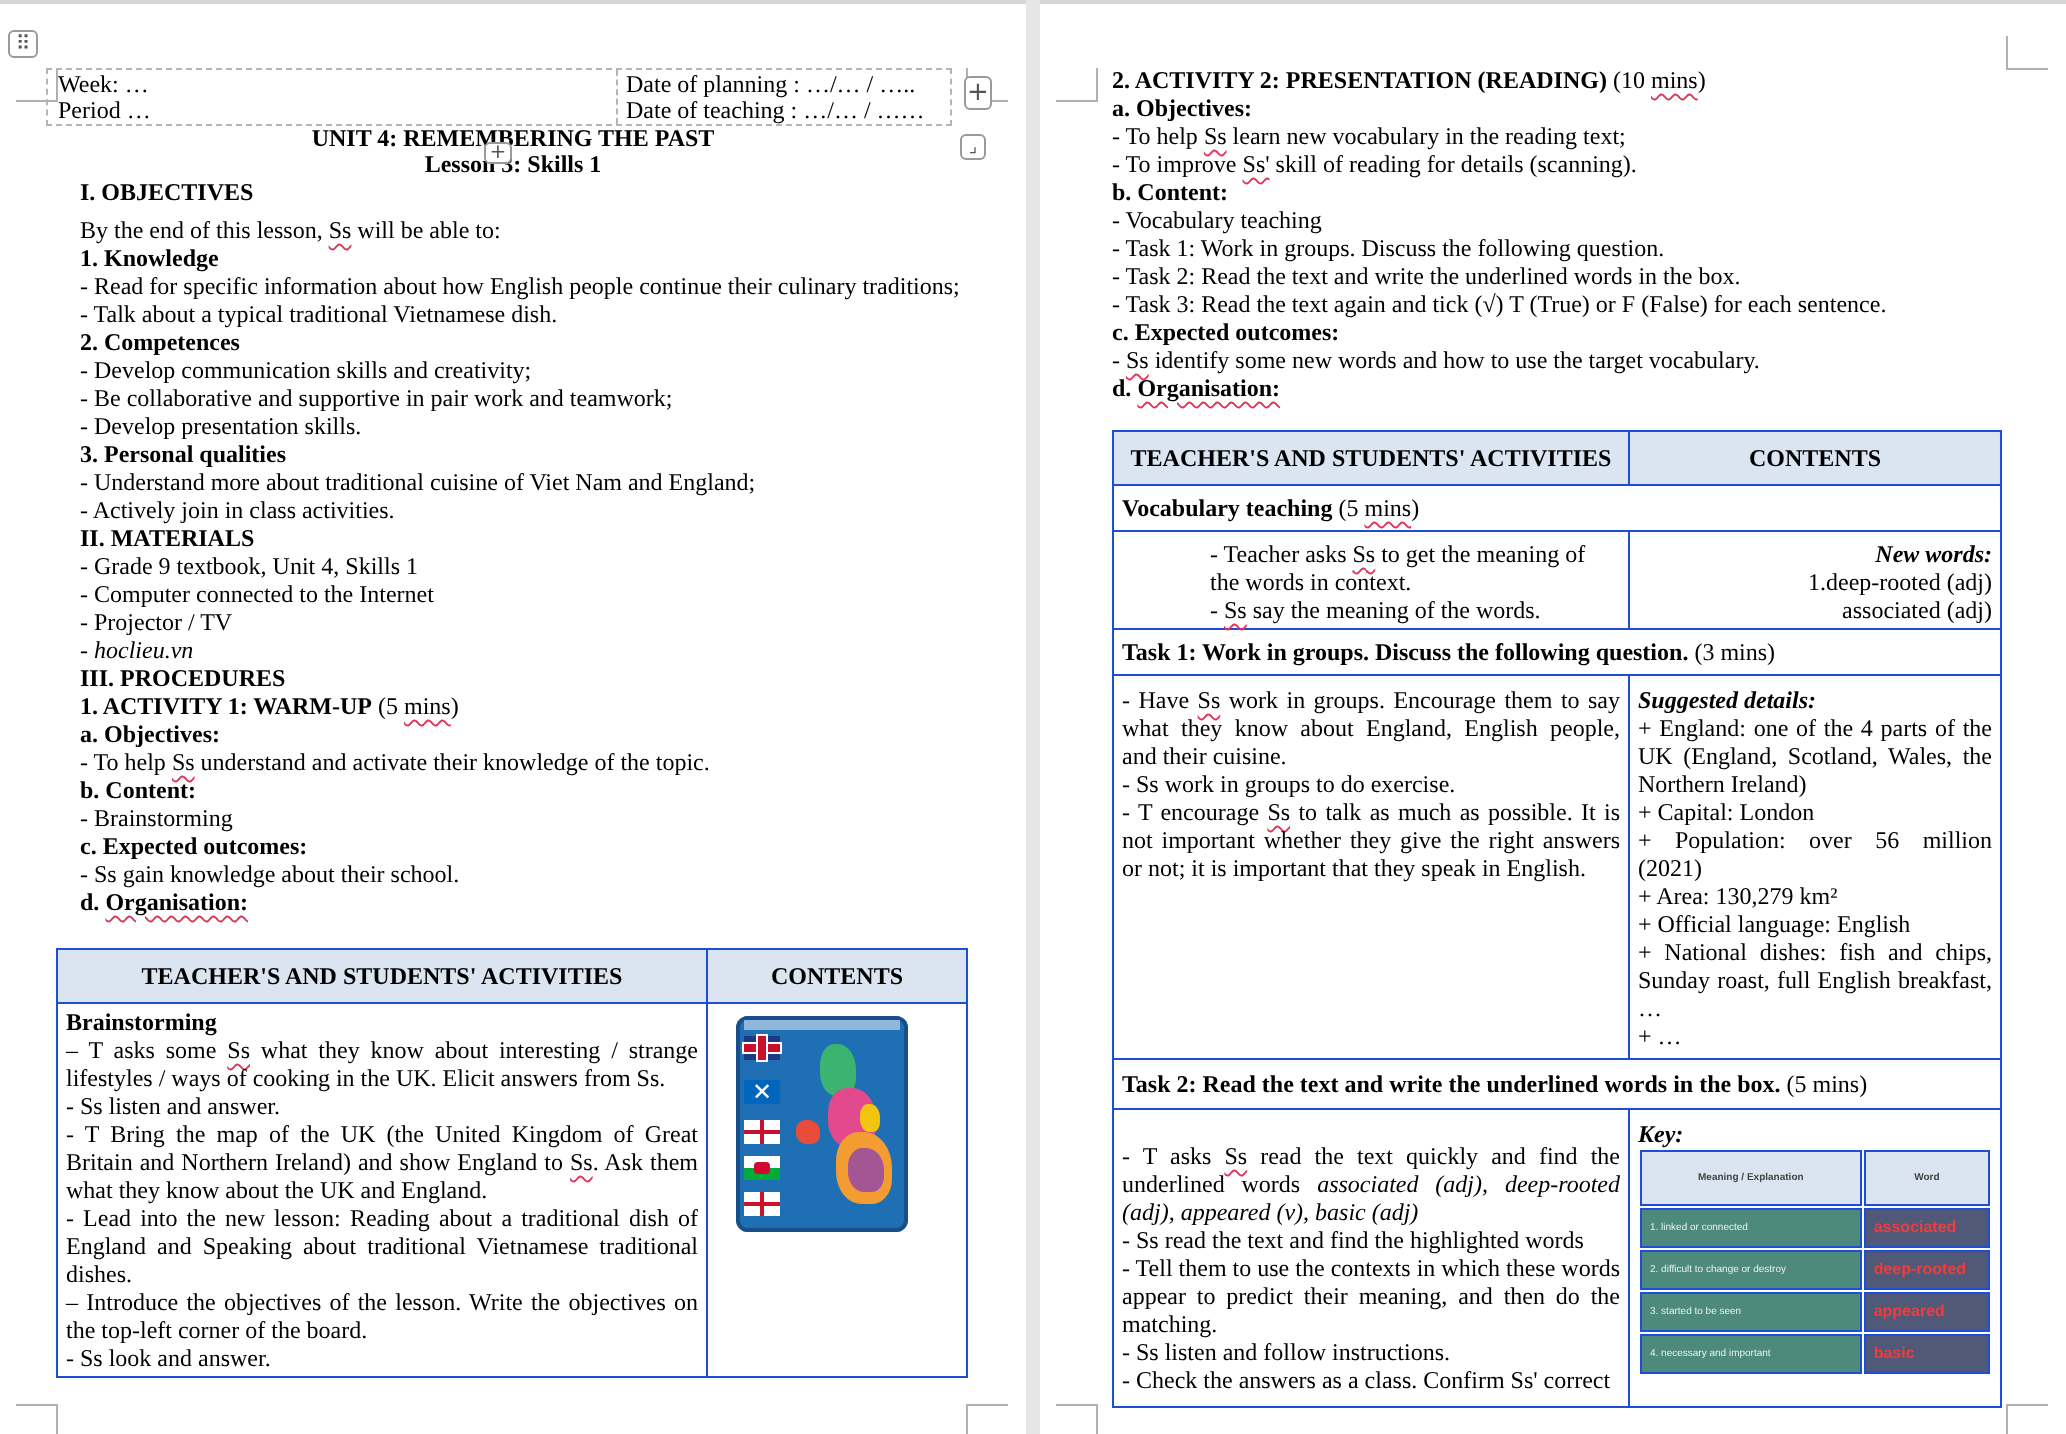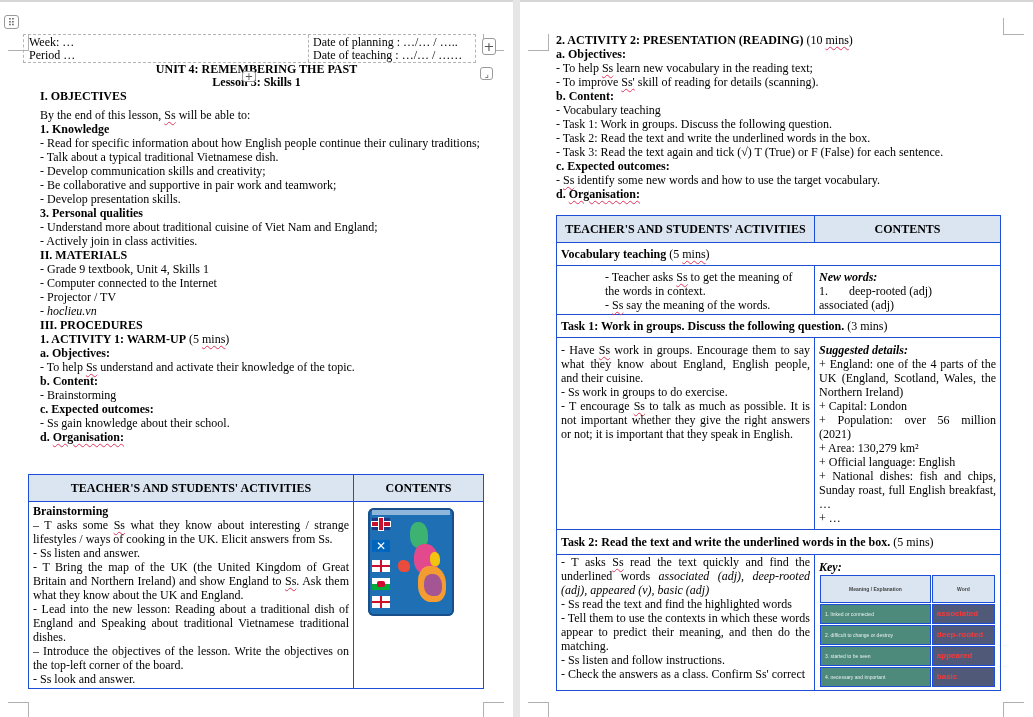--- a/index.html
+++ b/index.html
@@ -98,20 +98,21 @@
   <div class="handle" style="left:242px; top:69px; width:14px; height:11px; font-size:10px;">
     <span>+</span>
   </div>
 
   <div class="abs" style="left:40px; top:87px; width:460px;">
     <div class="line b" style="margin-bottom:5px;">I. OBJECTIVES</div>
     <div class="line"><span>By the end of this lesson, </span><span class="sq">Ss</span><span> will be able to:</span></div>
     <div class="line b">1. Knowledge</div>
     <div class="line">- Read for specific information about how English people continue their culinary traditions;</div>
     <div class="line">- Talk about a typical traditional Vietnamese dish.</div>
+    <div class="line b">2. Competences</div>
     <div class="line">- Develop communication skills and creativity;</div>
     <div class="line">- Be collaborative and supportive in pair work and teamwork;</div>
     <div class="line">- Develop presentation skills.</div>
     <div class="line b">3. Personal qualities</div>
     <div class="line">- Understand more about traditional cuisine of Viet Nam and England;</div>
     <div class="line">- Actively join in class activities.</div>
 
     <div class="line b">II. MATERIALS</div>
     <div class="line">- Grade 9 textbook, Unit 4, Skills 1</div>
     <div class="line">- Computer connected to the Internet</div>
@@ -198,21 +199,21 @@
       <th>CONTENTS</th>
     </tr>
     <tr>
       <td colspan="2" style="padding:4px 4px; height:14px;"><span class="b">Vocabulary teaching</span><span> (5 </span><span class="sq">mins</span><span>)</span></td>
     </tr>
     <tr>
       <td style="padding-top:4px;padding-left:48px;">
         <div><span>- Teacher asks </span><span class="sq">Ss</span><span> to get the meaning of the words in context.</span></div>
         <div><span>- </span><span class="sq">Ss</span><span> say the meaning of the words.</span></div>
       </td>
-      <td style="padding-top:4px;">
+      <td style="padding-top:4px;text-align:right;">
         <div class="b i">New words:</div>
         <div><span style="display:inline-block; width:30px;">1.</span><span>deep-rooted (adj)</span></div>
         <div>associated (adj)</div>
       </td>
     </tr>
     <tr>
       <td colspan="2" style="padding:4px 4px;"><span class="b">Task 1: Work in groups. Discuss the following question.</span><span> (3 mins)</span></td>
     </tr>
     <tr>
       <td class="just" style="height:184px; padding-top:5px;">
@@ -228,21 +229,21 @@
         <div>+ Area: 130,279 km²</div>
         <div>+ Official language: English</div>
         <div>+ National dishes: fish and chips, Sunday roast, full English breakfast, …</div>
         <div>+ …</div>
       </td>
     </tr>
     <tr>
       <td colspan="2" style="padding:5px 4px;"><span class="b">Task 2: Read the text and write the underlined words in the box.</span><span> (5 mins)</span></td>
     </tr>
     <tr>
-      <td class="just" style="padding-top:0; height:130px;">
+      <td class="just" style="padding-top:16px; height:130px;">
         <div><span>- T asks </span><span class="sq">Ss</span><span> read the text quickly and find the underlined words </span><span class="i">associated (adj), deep-rooted (adj), appeared (v), basic (adj)</span></div>
         <div>- Ss read the text and find the highlighted words</div>
         <div>- Tell them to use the contexts in which these words appear to predict their meaning, and then do the matching.</div>
         <div>- Ss listen and follow instructions.</div>
         <div>- Check the answers as a class. Confirm Ss' correct</div>
       </td>
       <td style="padding-top:5px;">
         <div class="b i">Key:</div>
         <table class="keytbl">
           <tbody>

